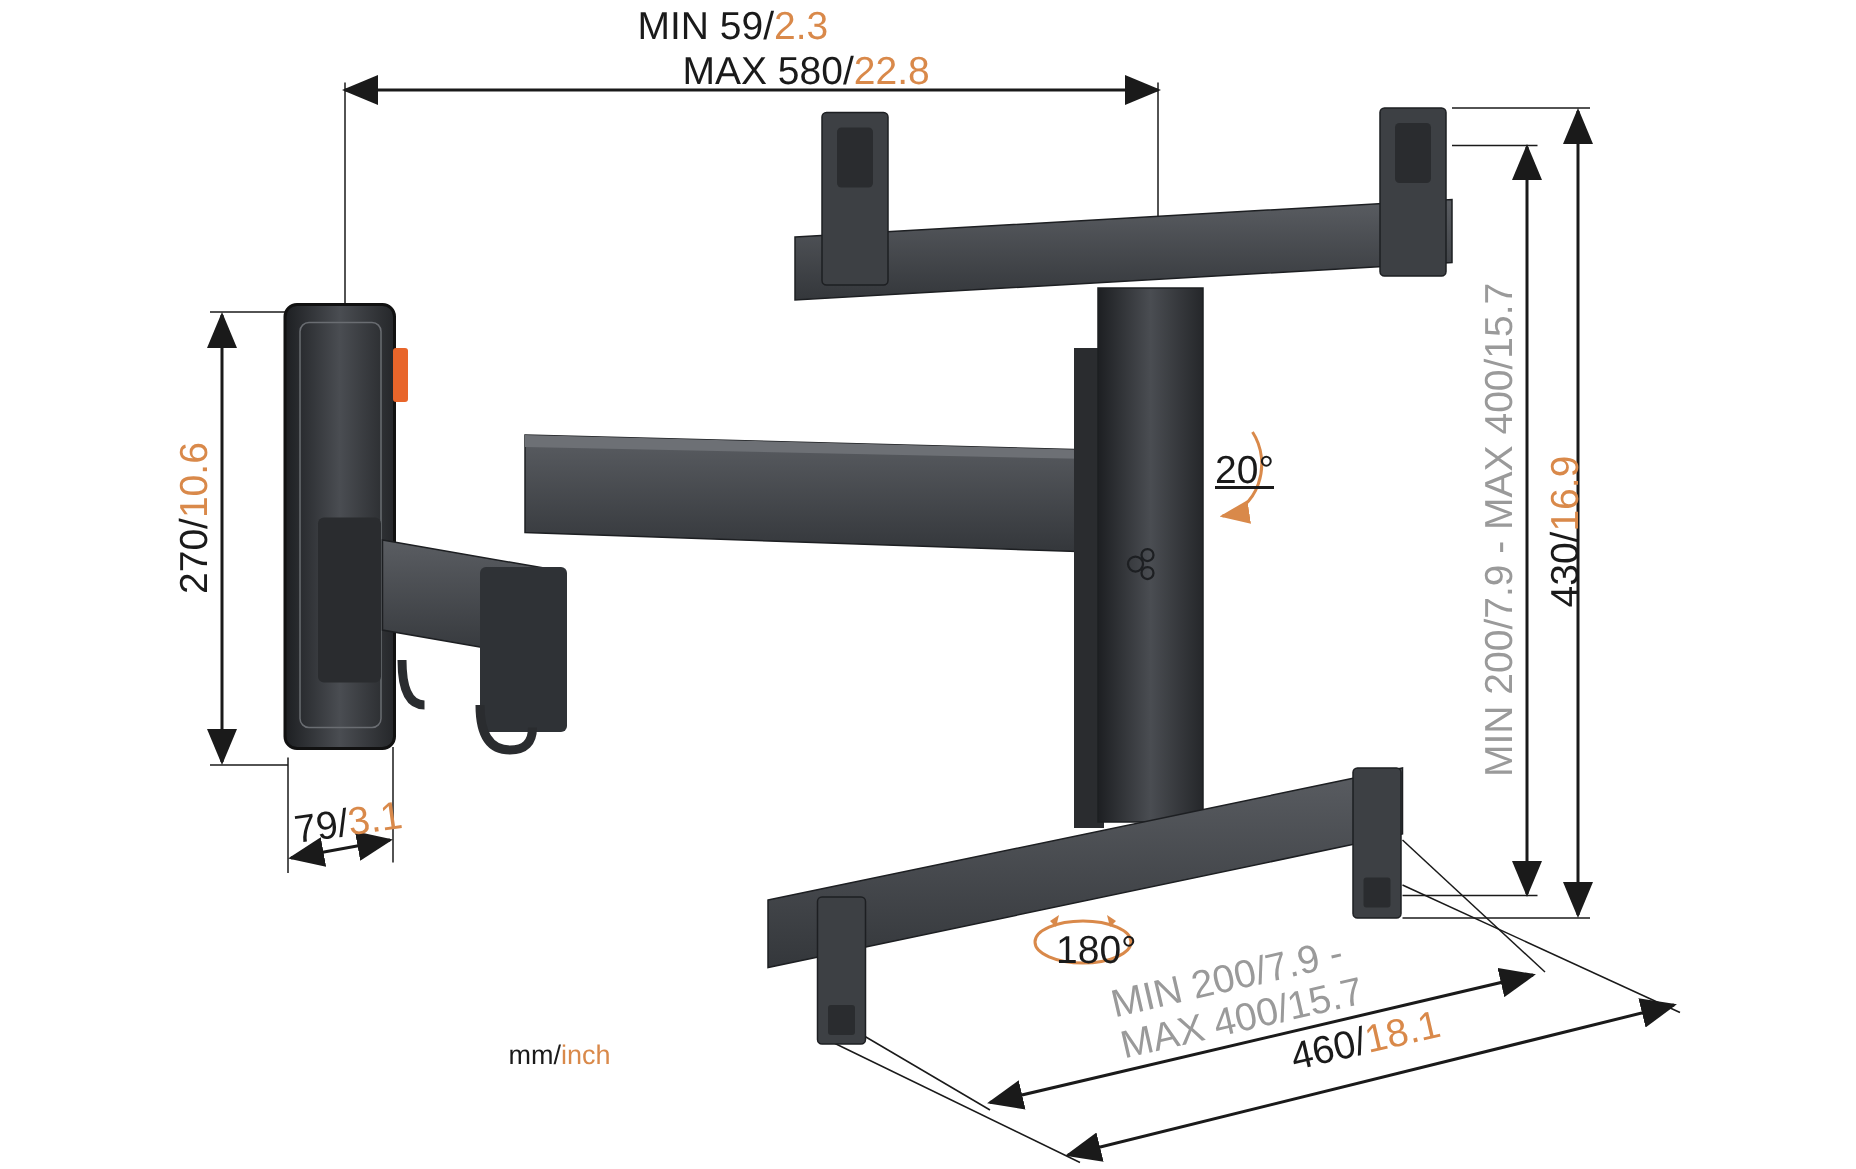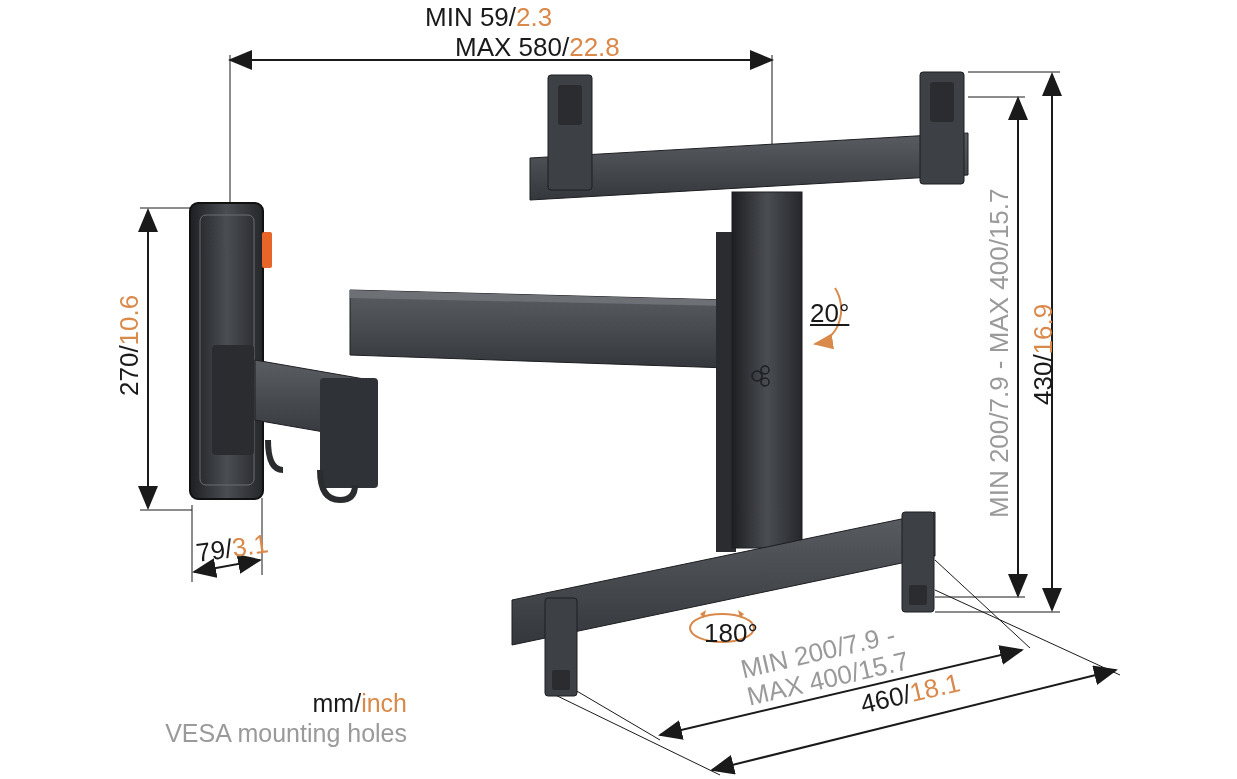--- a/index.html
+++ b/index.html
@@ -3,21 +3,21 @@
 <meta charset="utf-8">
 <style>
   html, body { margin: 0; padding: 0; background: #ffffff; }
   body { width: 1237px; height: 779px; position: relative; overflow: hidden;
          font-family: "Liberation Sans", "DejaVu Sans", sans-serif; }
   svg.stage { position: absolute; left: 0; top: 0; }
   .lbl { position: absolute; white-space: nowrap; font-size: 26px; color: #1a1a1a; line-height: 1; }
   .acc { color: #d9894a; }
   .gry { color: #9a9a9a; }
   .rot-90 { transform-origin: left top; transform: rotate(-90deg); }
-  .legend { position: absolute; right: 830px; top: 688px; text-align: right; font-size: 25px; line-height: 30px; }
+  .legend { position: absolute; right: 830px; top: 688px; text-align: right; font-size: 18px; line-height: 30px; }
 </style>
 </head>
 <body>
 
 <svg class="stage" width="1237" height="779" viewBox="0 0 1237 779">
   <defs>
     <marker id="arr" markerWidth="12" markerHeight="10" refX="11" refY="5" orient="auto-start-reverse">
       <path d="M0,0 L12,5 L0,10 z" fill="#1a1a1a"></path>
     </marker>
     <marker id="arrO" markerWidth="10" markerHeight="8" refX="9" refY="4" orient="auto">
@@ -155,14 +155,13 @@
   <div>MIN 200/7.9 -</div>
   <div>MAX 400/15.7</div>
 </div>
 
 <div class="lbl" style="left:858px;top:692px;transform:rotate(-13deg);transform-origin:left top;">
   <span>460/</span><span class="acc">18.1</span>
 </div>
 
 <div class="legend">
   <div><span style="color:#1a1a1a">mm/</span><span class="acc">inch</span></div>
-  <div class="gry">VESA mounting holes</div>
 </div>
 
 </body></html>

